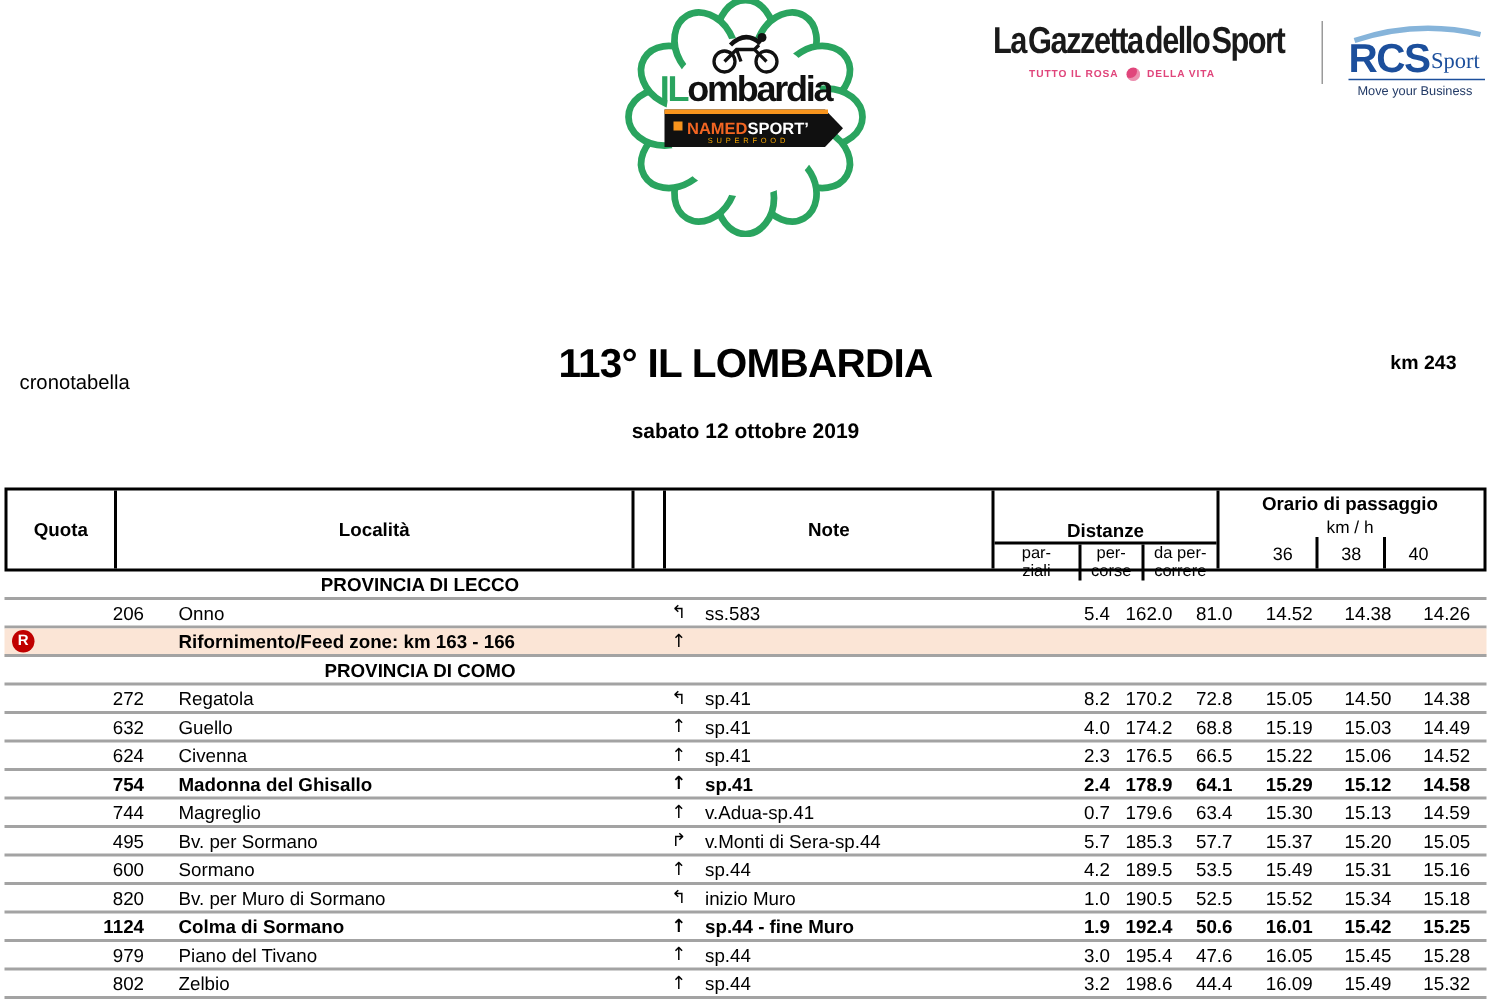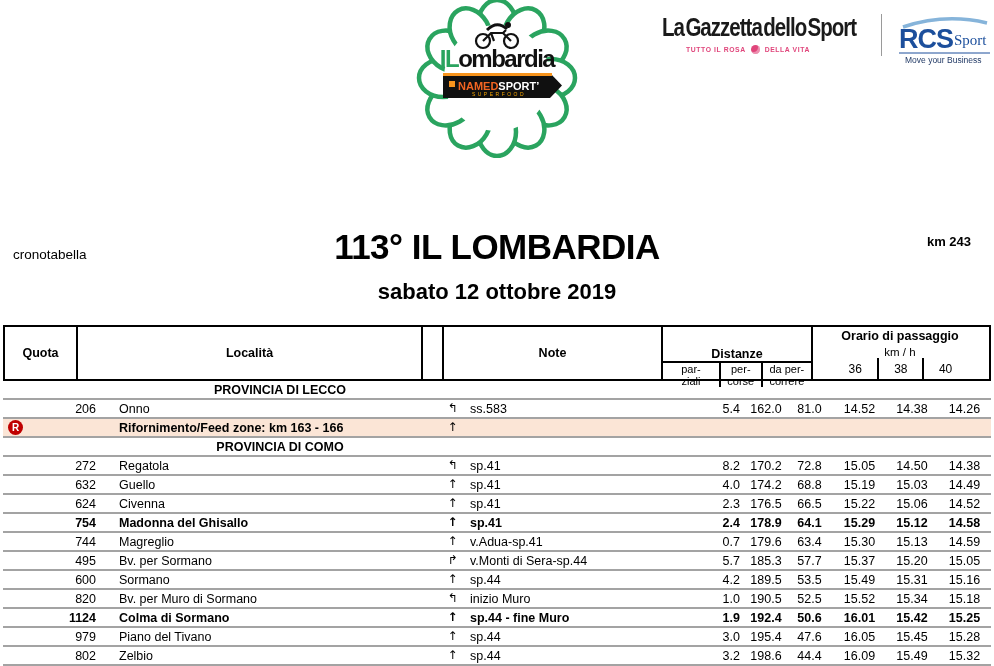--- a/index.html
+++ b/index.html
@@ -15,24 +15,24 @@
     transform:scaleX(.82);transform-origin:left;white-space:nowrap;color:#1a1a1a;}
   .gaz-tag{margin-top:3px;width:172px;display:flex;justify-content:center;align-items:center;gap:5px;
     color:#e0457b;font-size:6.8px;font-weight:bold;letter-spacing:.6px;}
   .gaz-dot{width:9px;height:9px;border-radius:50%;background:#e0457b;
     box-shadow:inset -2px -2px 0 rgba(255,255,255,.4);}
   .logo-divider{position:absolute;left:881px;top:14px;width:1px;height:42px;background:#9a9a9a;}
   .rcs{position:absolute;left:897px;top:12px;}
   
   .doc-label{position:absolute;left:13px;top:247px;font-size:13.5px;}
   .race-title{position:absolute;left:0;top:227px;width:994px;text-align:center;
-    font-size:35px;font-weight:bold;letter-spacing:-.5px;}
+    font-size:27px;font-weight:bold;letter-spacing:-.5px;}
   .race-km{position:absolute;right:23px;top:234px;font-size:13px;font-weight:bold;}
   .race-date{position:absolute;left:0;top:279px;width:994px;text-align:center;
-    font-size:22px;font-weight:bold;}
+    font-size:14px;font-weight:bold;}
   
   .thead{position:absolute;left:3px;top:325px;width:988px;height:56px;
     border:2px solid #000;display:flex;font-size:12.5px;}
   .hc{display:flex;align-items:center;justify-content:center;font-weight:bold;height:100%;}
   .h-quota{width:71px;}
   .h-loc{width:345px;border-left:2px solid #000;}
   .h-arrow{width:21px;border-left:2px solid #000;}
   .h-note{width:219px;border-left:2px solid #000;}
   .h-group{display:flex;flex-direction:column;height:100%;}
   .h-dist{width:150px;border-left:2px solid #000;}

